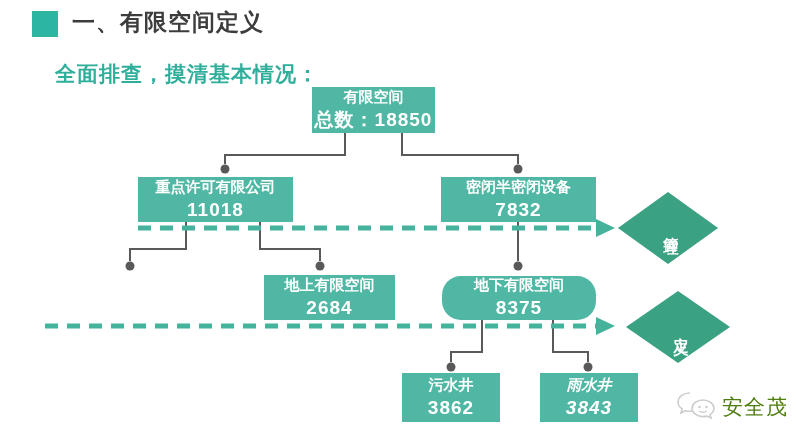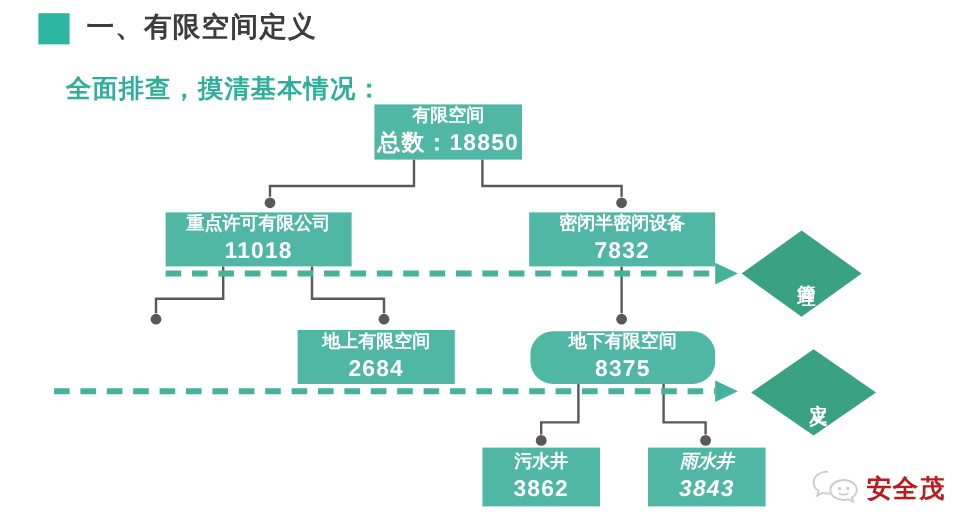--- a/index.html
+++ b/index.html
@@ -19,21 +19,21 @@
 
   
   .overlay{position:absolute;left:0;top:0;width:796px;height:441px;pointer-events:none;}
 
   
   .diamond-label{position:absolute;color:#ffffff;font-weight:bold;font-size:15px;
         writing-mode:vertical-rl;text-orientation:upright;letter-spacing:3px;text-align:center;}
 
   
   .watermark{position:absolute;right:8px;top:390px;display:flex;align-items:center;gap:4px;color:#c8c8c8;}
-  .watermark-text{font-size:21px;font-weight:bold;color:#b91c1c;letter-spacing:1px;}
+  .watermark-text{font-size:21px;font-weight:normal;color:#4d7c0f;letter-spacing:1px;}
 </style>
 </head>
 <body>
 
 <div class="canvas">
 
   <div class="title-square"></div>
   <div class="page-title">一、有限空间定义</div>
   <div class="subtitle">全面排查，摸清基本情况：</div>
 
@@ -83,21 +83,21 @@
     <div>重点许可有限公司</div>
     <div class="num">11018</div>
   </div>
 
   <div class="node" style="left:441px;top:177px;width:155px;height:45px;">
     <div>密闭半密闭设备</div>
     <div class="num">7832</div>
   </div>
 
 
-  <div class="node" style="left:248px;top:275px;width:131px;height:45px;">
+  <div class="node" style="left:264px;top:275px;width:131px;height:45px;">
     <div>地上有限空间</div>
     <div class="num">2684</div>
   </div>
 
   <div class="node" style="left:442px;top:276px;width:154px;height:44px;border-radius:19px;">
     <div>地下有限空间</div>
     <div class="num">8375</div>
   </div>
 
   <div class="node" style="left:402px;top:373px;width:98px;height:49px;">

